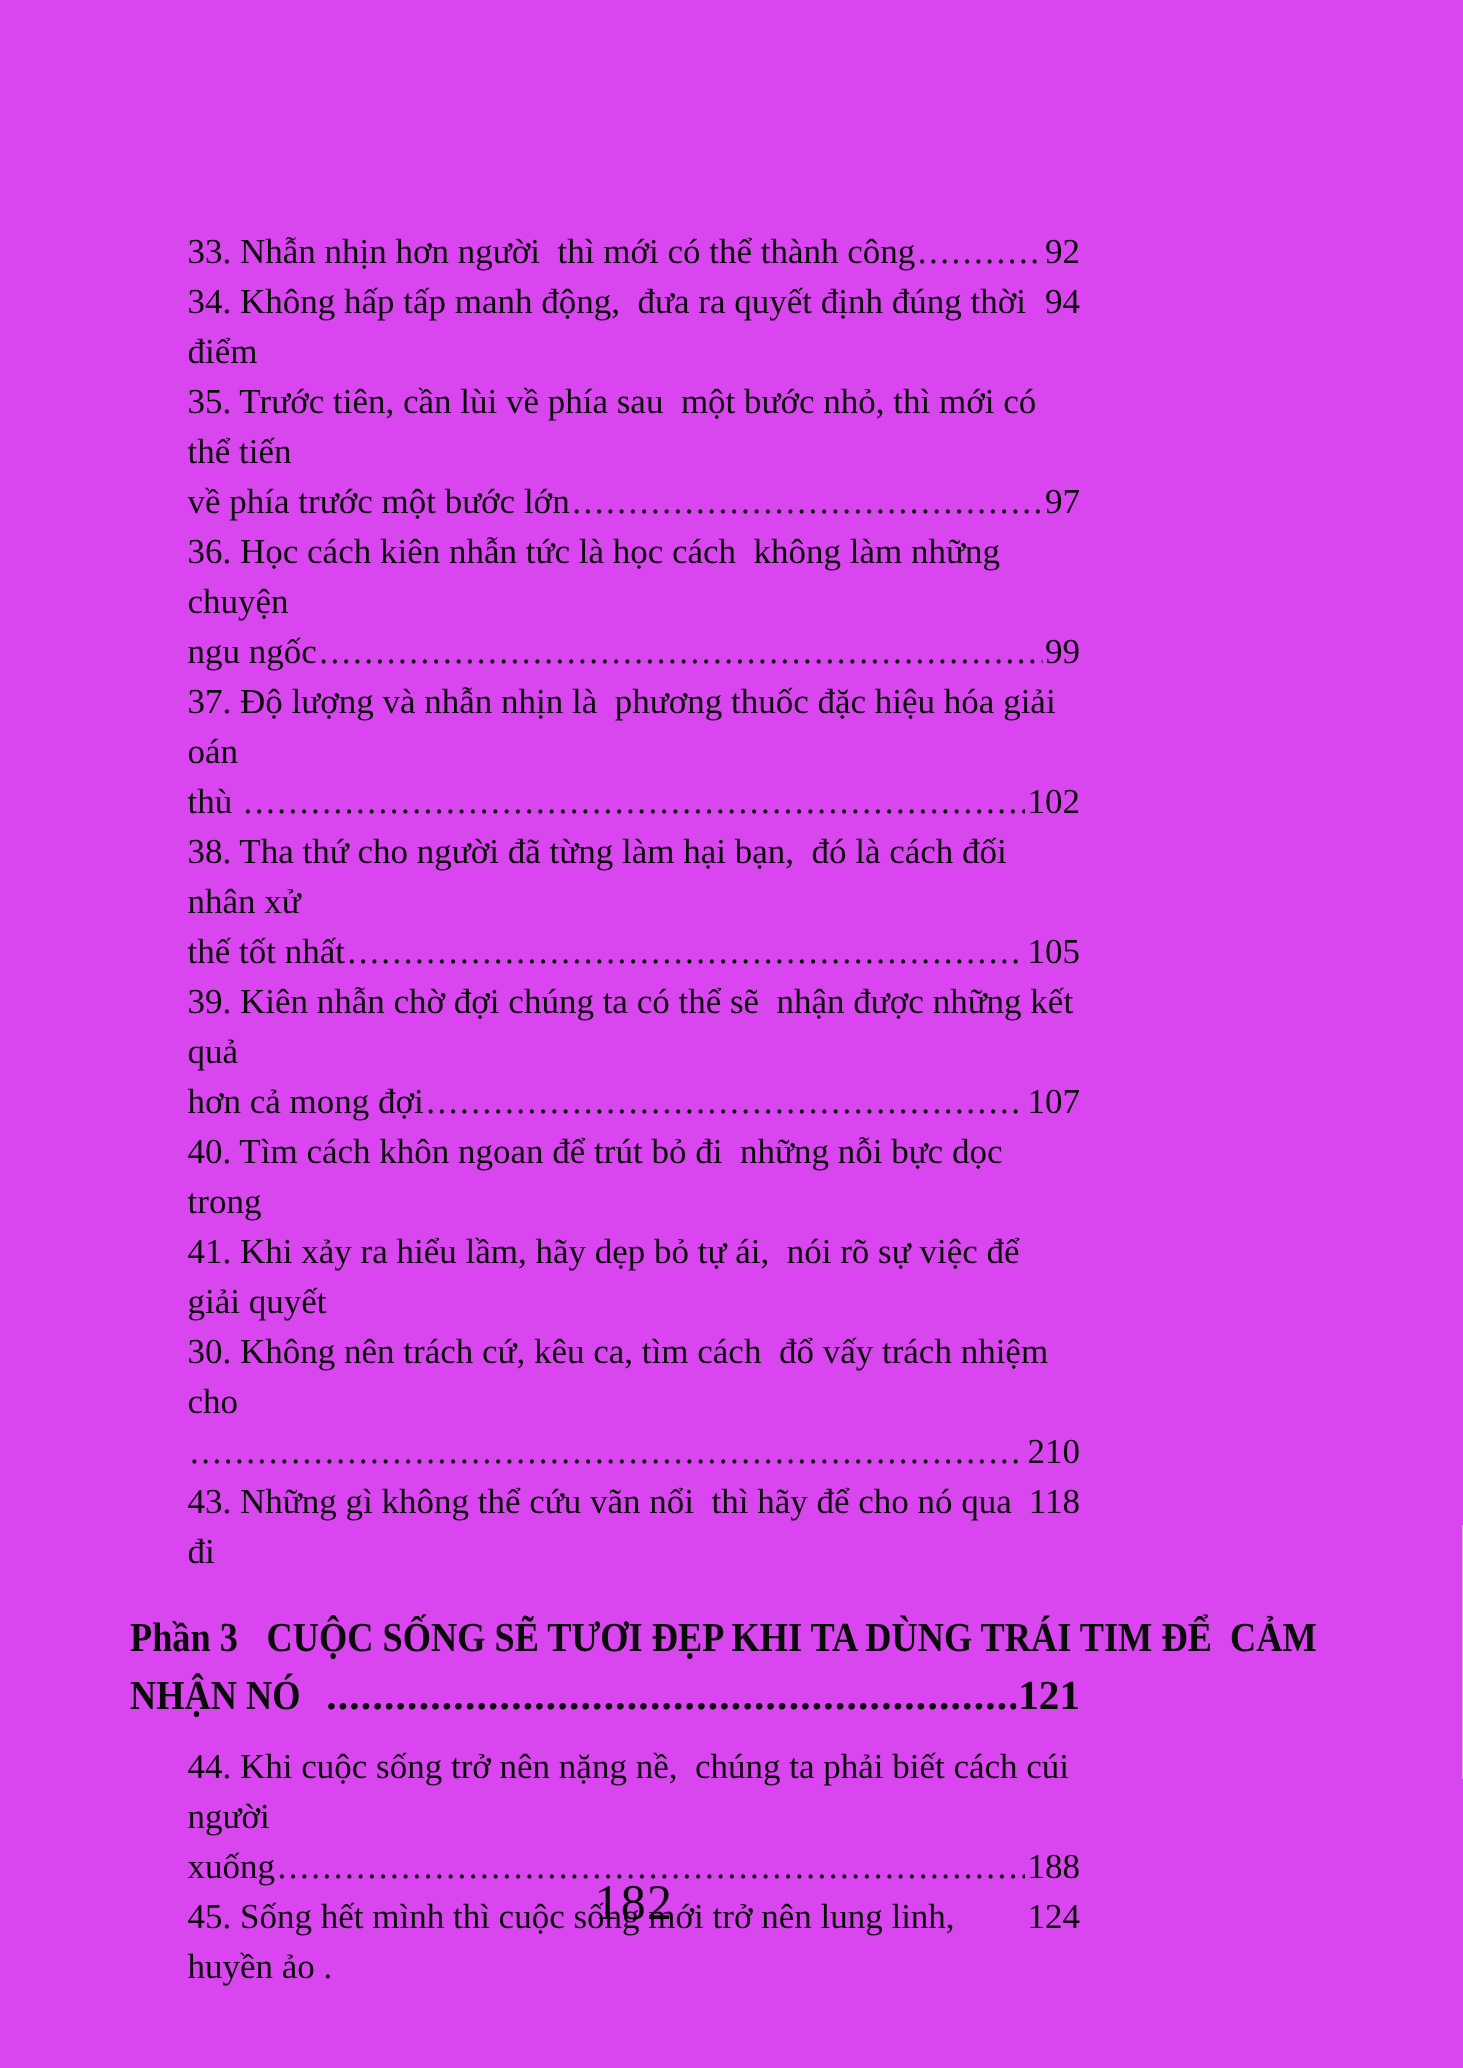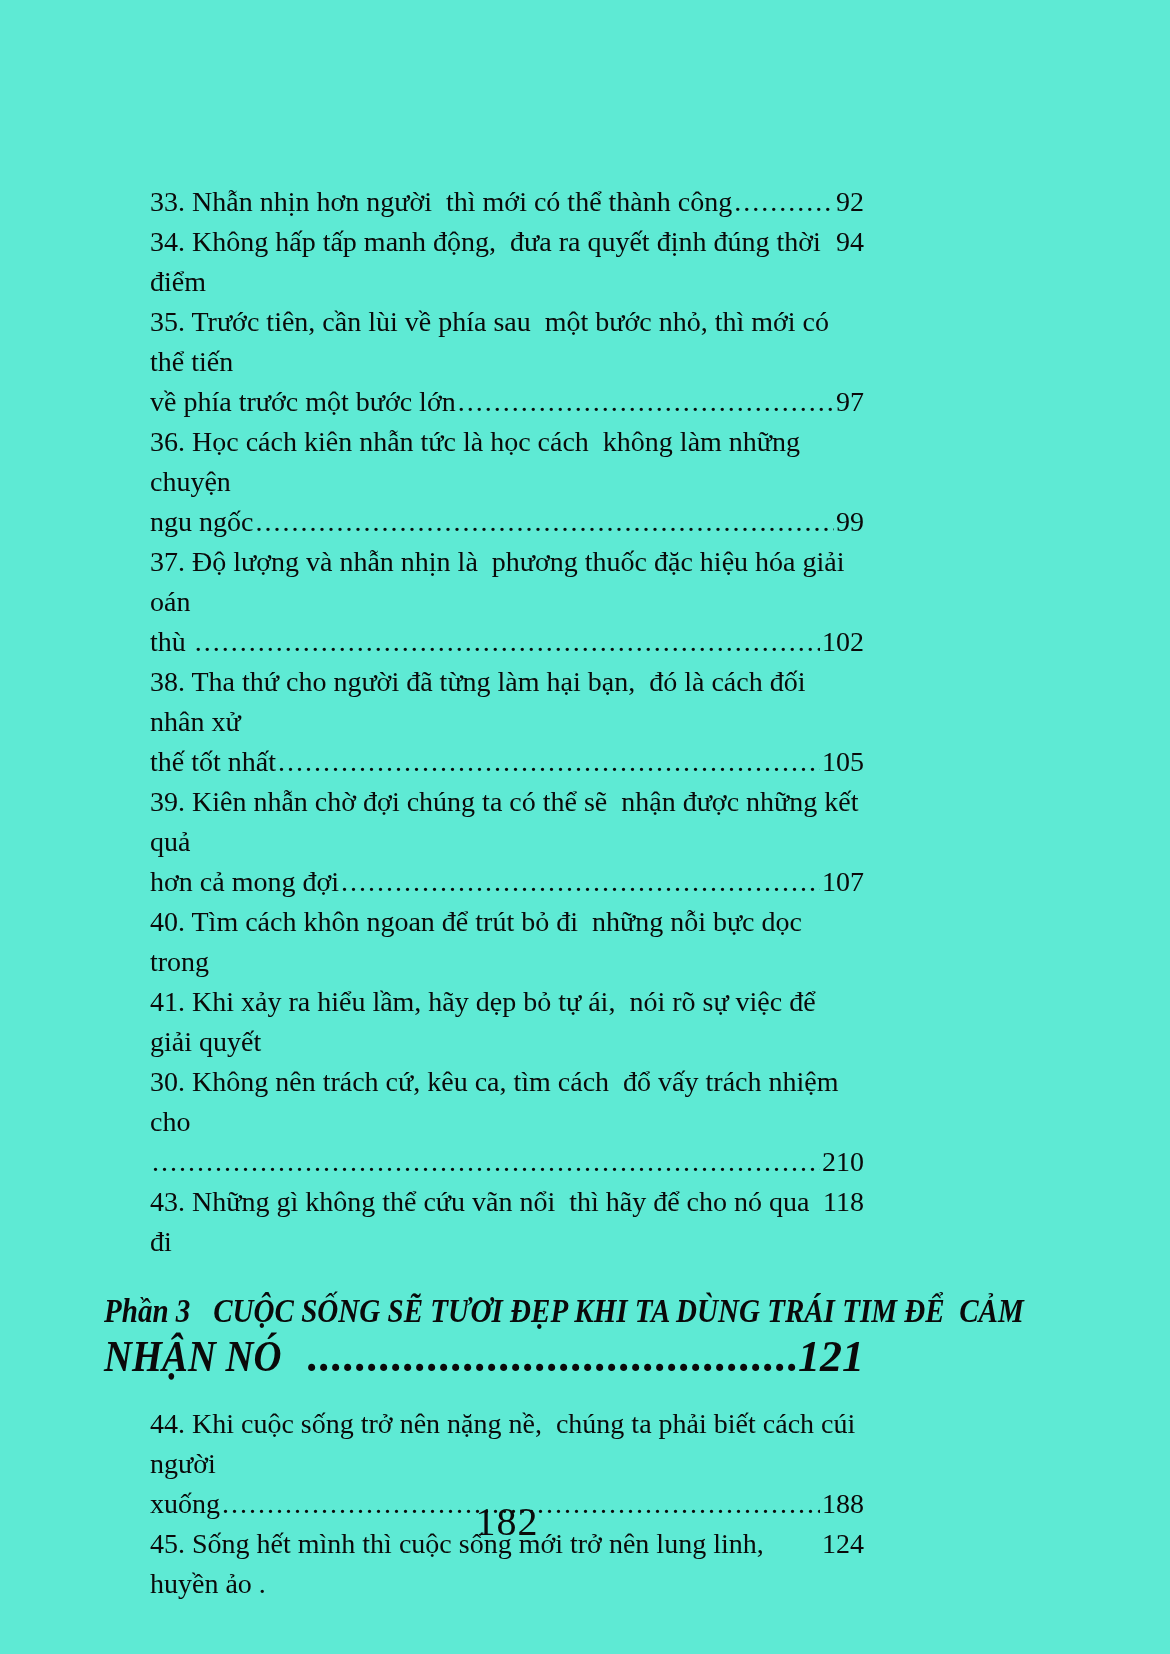--- a/index.html
+++ b/index.html
@@ -1,20 +1,20 @@
 <!DOCTYPE html>
 <html><head>
 <meta charset="utf-8">
 <style>
   html, body { margin: 0; padding: 0; background: #e8e8e8; }
   .page {
     position: relative;
     width: 1170px;
     height: 1654px;
-    background: #5eead4;
+    background: #d946ef;
     margin: 0 auto;
     font-family: "Liberation Serif", serif;
     color: #0a0a0a;
     overflow: hidden;
   }
   .content {
     position: absolute;
     top: 182px;
     left: 150px;
     width: 714px;
@@ -37,37 +37,36 @@
   }
   .leader.dotted::after {
     content: "..................................................................................................................................................................................";
   }
   .leader.blank::after { content: ""; }
   .page-num { flex: 0 0 auto; white-space: pre; }
 
   .part-heading {
     margin-left: -46px;
     margin-top: 26px;
-    margin-bottom: 24px;
+    margin-bottom: 14px;
     font-weight: bold;
-    font-style: italic;
   }
   .ph-line1 {
     font-size: 33px;
     line-height: 46px;
     transform: scaleX(0.88);
     transform-origin: left center;
     white-space: pre;
   }
   .ph-label { letter-spacing: 0; }
   .ph-gap { display: inline-block; width: 26px; }
   .ph-line2 {
     display: flex;
     align-items: center;
-    font-size: 44px;
+    font-size: 33px;
     line-height: 46px;
   }
   .ph-line2 .line-text {
     display: inline-block;
     transform: scaleX(0.88);
     transform-origin: left center;
   }
   .ph-line2 .leader { letter-spacing: 1px; font-weight: bold; margin: 0 2px; }
   .ph-line2 .page-num { font-weight: bold; }
 

